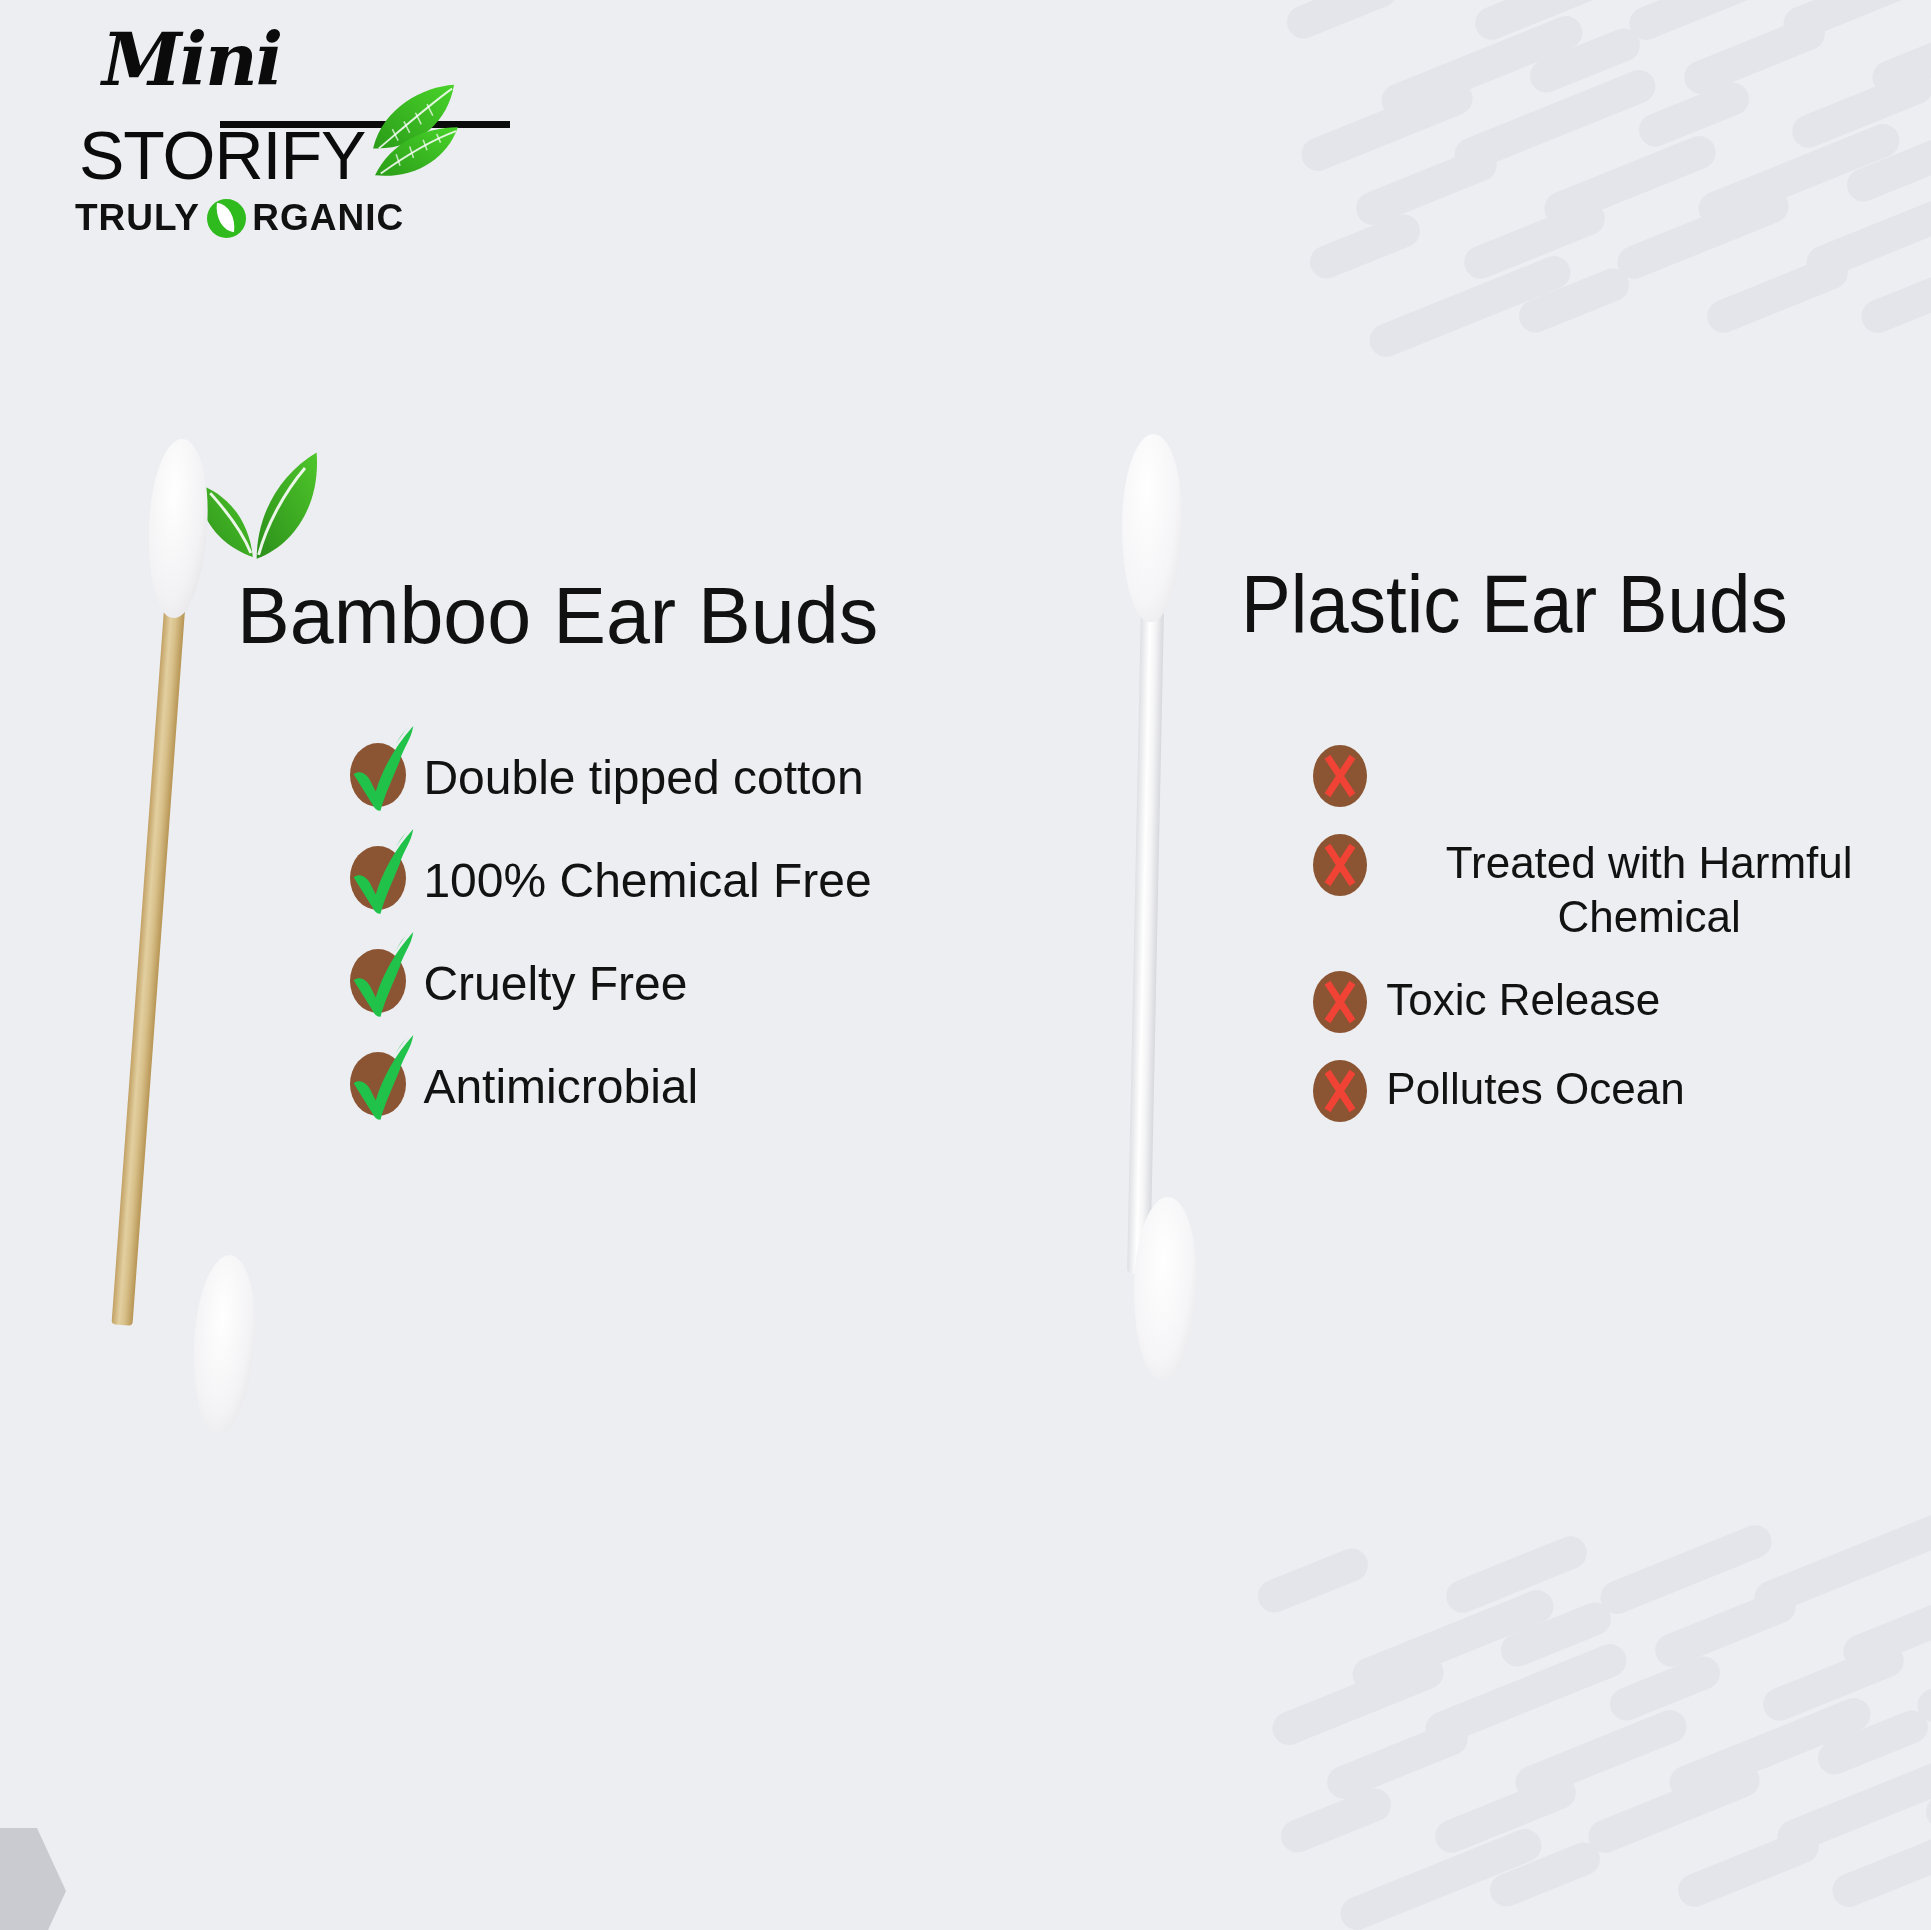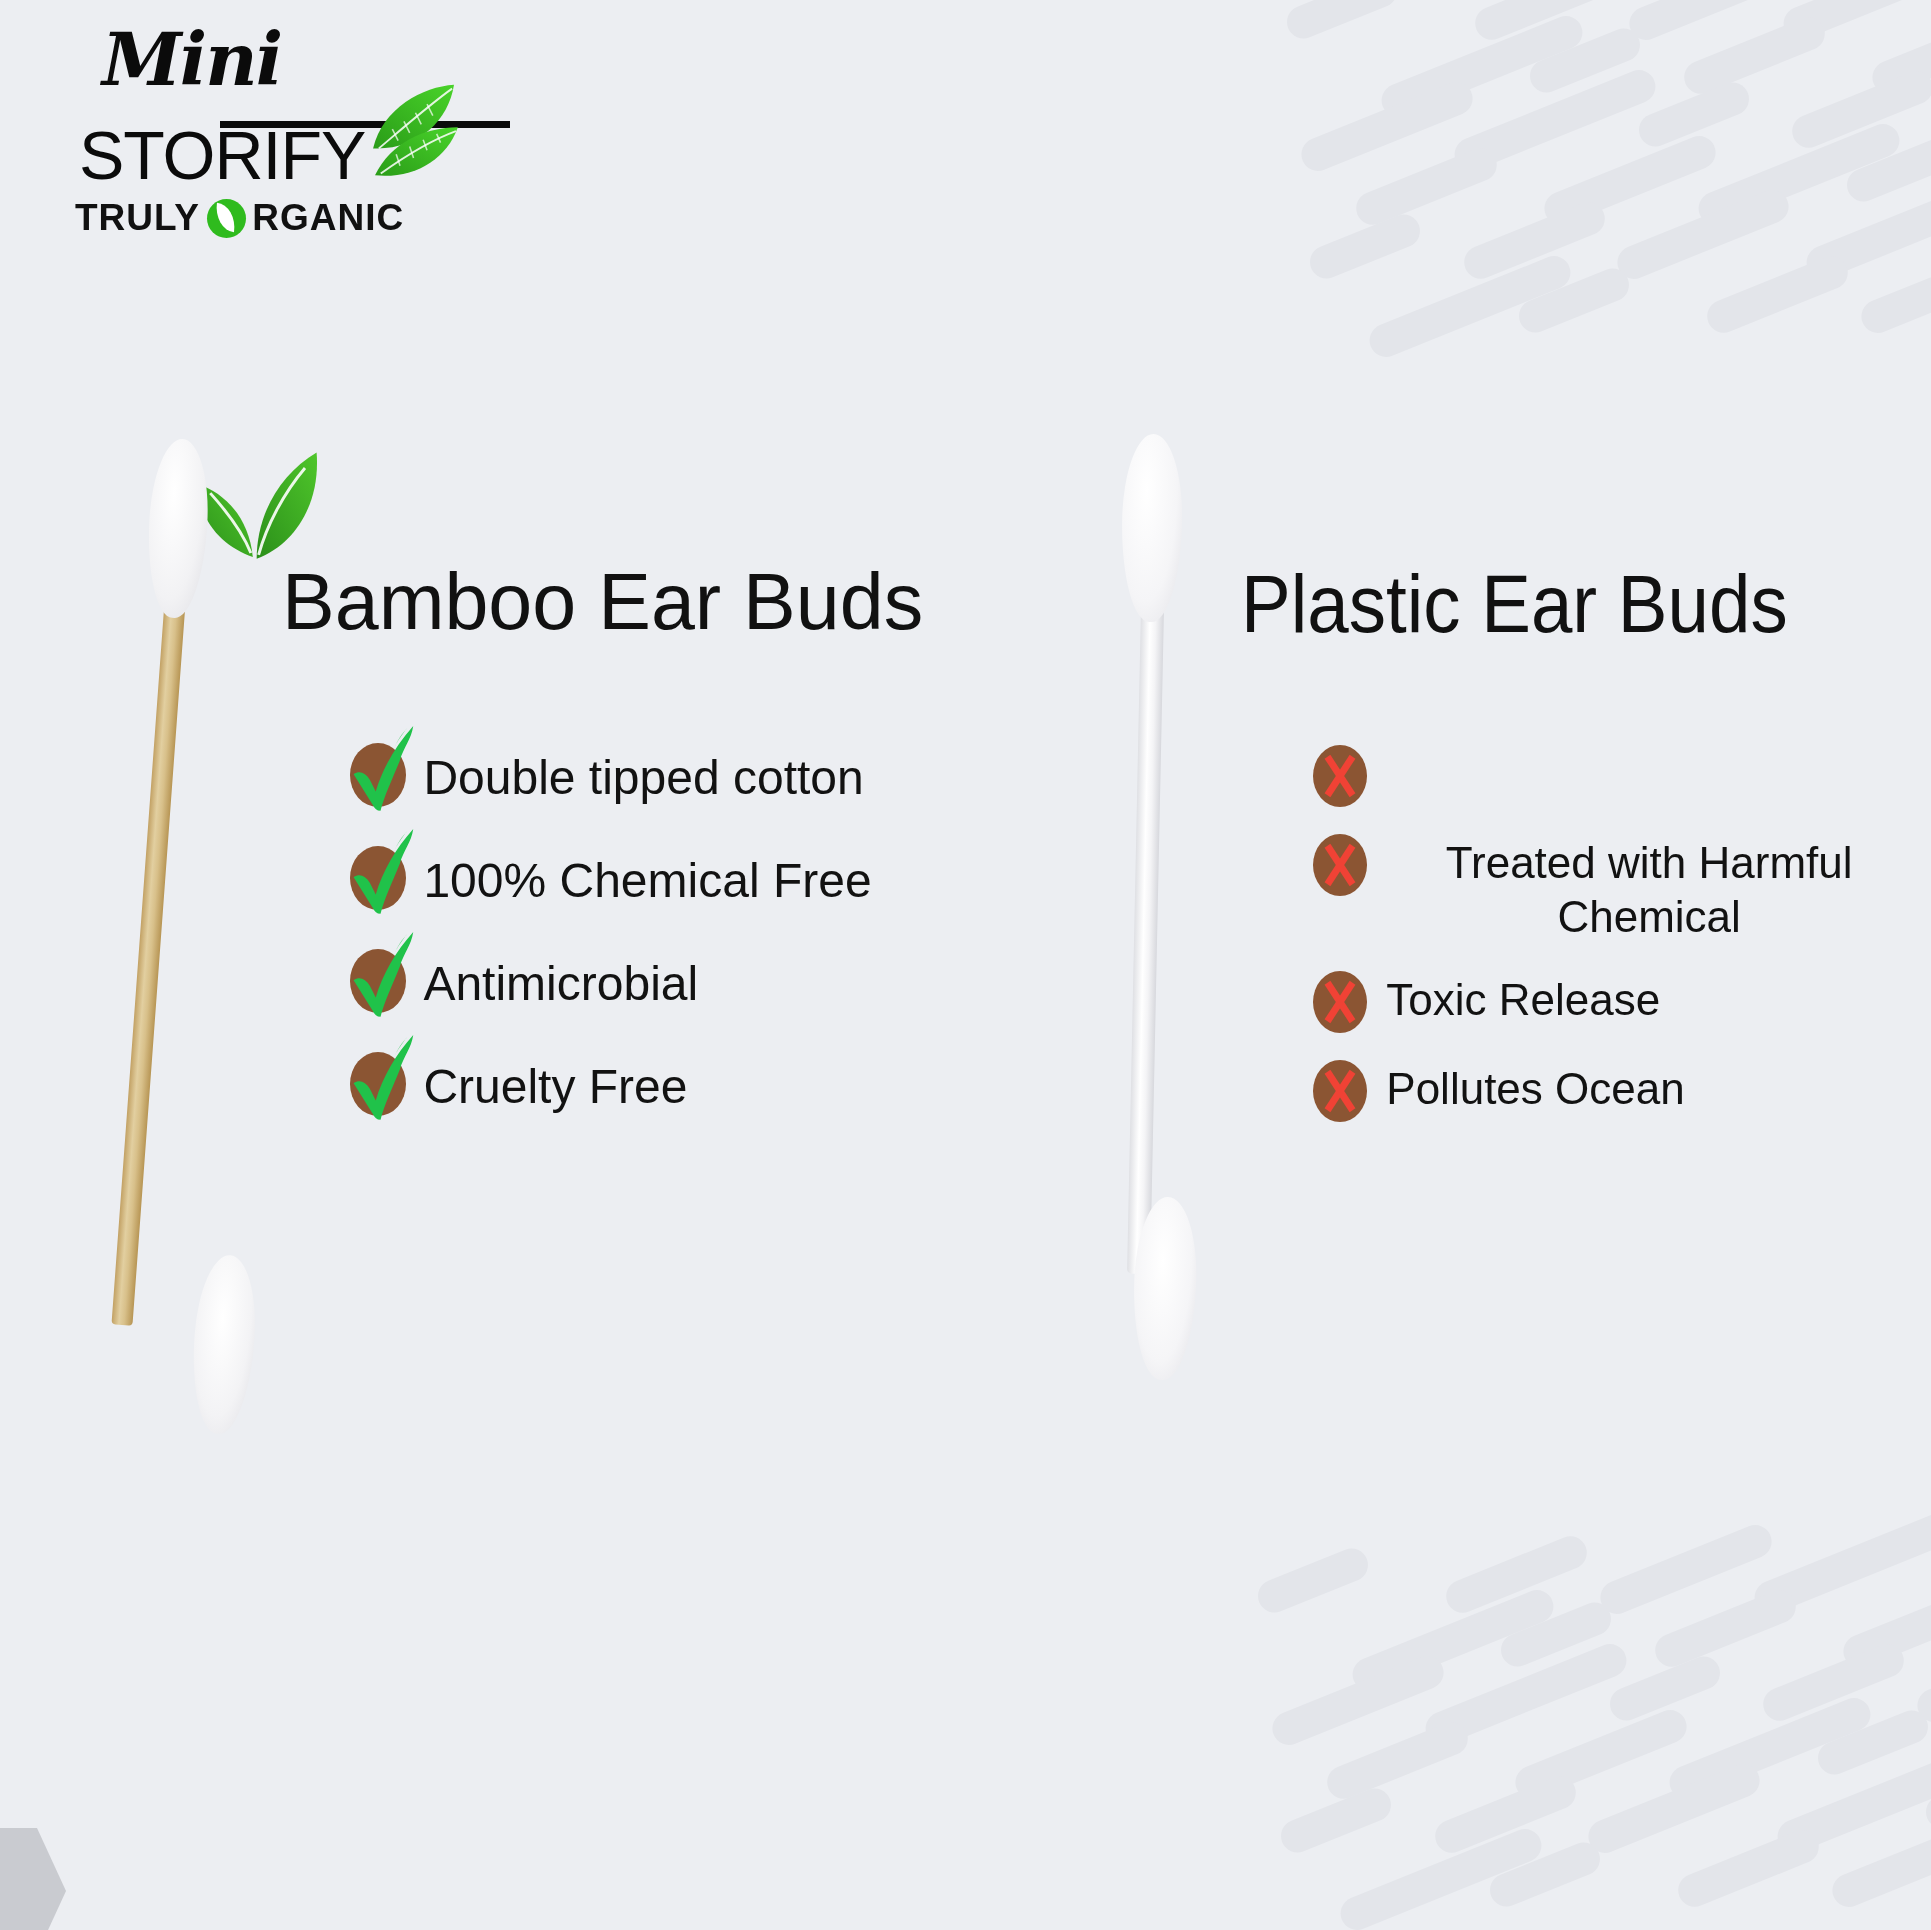--- a/index.html
+++ b/index.html
@@ -56,21 +56,21 @@
   }
   .logo-leaves{position:absolute;left:290px;top:58px;width:126px;height:106px;}
 
   
   .sprout{position:absolute;left:189px;top:433px;width:145px;height:126px;}
   .title{
     font-family:"Liberation Sans", sans-serif;
     font-weight:400;color:#111;
     white-space:nowrap;
   }
-  .title-bamboo{position:absolute;left:237px;top:556px;font-size:79px;margin-left:45px;}
+  .title-bamboo{position:absolute;left:237px;top:570px;font-size:79px;}
   .title-plastic{position:absolute;left:1241px;top:558px;font-size:81px;transform:scaleX(.92);transform-origin:left top;}
 
   
   .list{position:absolute;text-align:center;}
   .list-bamboo{left:350px;top:743px;width:618px;}
   .list-plastic{left:1313px;top:745px;width:599px;}
 
   .row{display:flex;align-items:flex-start;}
   .list-bamboo .row{margin-bottom:39px;}
   .list-plastic .row{margin-bottom:27px;}
@@ -261,30 +261,30 @@
         </span>
         <span class="rowtext">100% Chemical Free</span>
       </div>
       <div class="row">
         <span class="badge" style="background:#8b5533">
           <svg viewBox="0 0 78 100">
             <path d="M10 58 C16 54 22 56 27 64 L33 76 C40 52 54 28 72 8 C70 22 62 30 58 44 C50 64 42 80 38 96 C34 96 32 94 30 90 Z" fill="#20c24a"></path>
             <path d="M64 12 C58 20 54 26 52 32 C56 22 60 16 66 10 Z" fill="#20c24a"></path>
           </svg>
         </span>
-        <span class="rowtext">Antimicrobial</span>
+        <span class="rowtext">Cruelty Free</span>
       </div>
       <div class="row">
         <span class="badge" style="background:#8b5533">
           <svg viewBox="0 0 78 100">
             <path d="M10 58 C16 54 22 56 27 64 L33 76 C40 52 54 28 72 8 C70 22 62 30 58 44 C50 64 42 80 38 96 C34 96 32 94 30 90 Z" fill="#20c24a"></path>
             <path d="M64 12 C58 20 54 26 52 32 C56 22 60 16 66 10 Z" fill="#20c24a"></path>
           </svg>
         </span>
-        <span class="rowtext">Cruelty Free</span>
+        <span class="rowtext">Antimicrobial</span>
       </div>
     </div>
   <div class="list list-plastic" id="list-right">
       <div class="row">
         <span class="badge" style="background:#8b5533">
           <svg viewBox="0 0 56 64">
             <path d="M12 14 L18 10 L44 50 L38 54 Z" fill="#f04235"></path>
             <path d="M44 14 L38 10 L12 50 L18 54 Z" fill="#f04235"></path>
           </svg>
         </span>

